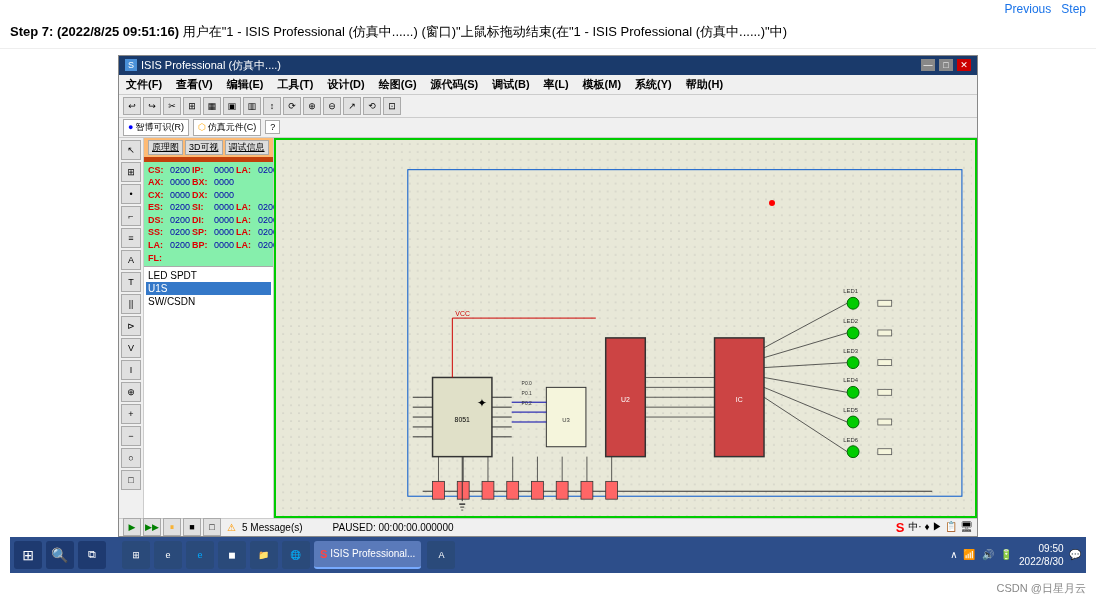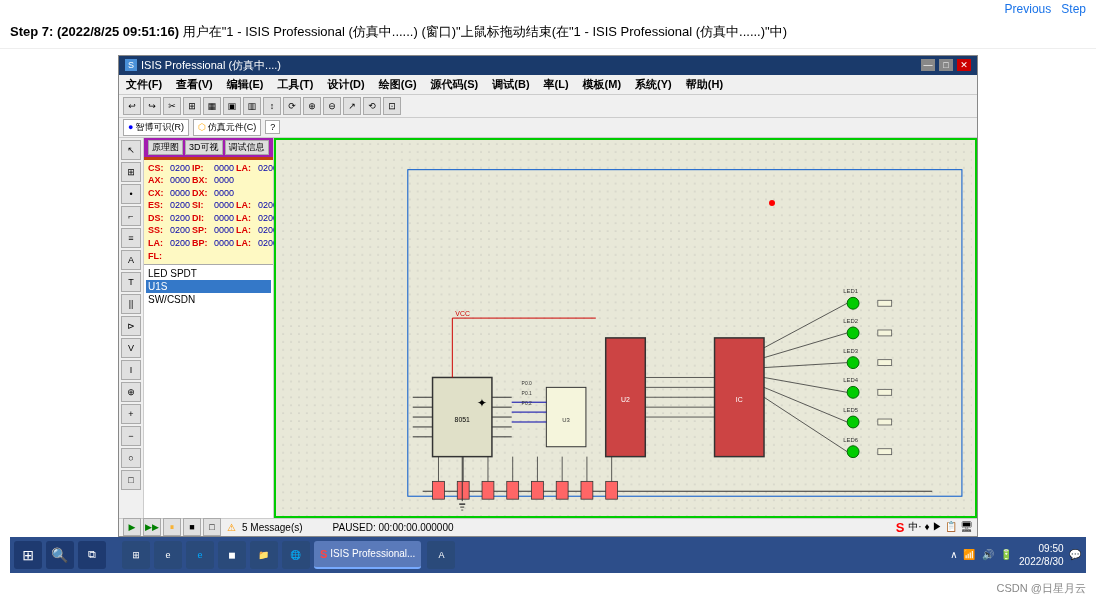--- a/index.html
+++ b/index.html
@@ -171,29 +171,30 @@
 
     
     .component-panel {
       width: 130px;
       background: #fff;
       border-right: 1px solid #ccc;
       display: flex;
       flex-direction: column;
     }
     .component-panel-header {
-      background: #a21caf;
+      background: #fdba74;
       padding: 2px 4px;
       font-size: 10px;
-      border-bottom: 3px solid #c2410c;
+      border-bottom: 5px solid #c2410c;
+      text-decoration: underline;
     }
     .debug-info {
       font-size: 9px;
       padding: 2px 4px;
-      background: #fef9c3;
+      background: #86efac;
       border-bottom: 1px solid #aaa;
       line-height: 1.4;
     }
     .debug-row {
       display: flex;
       gap: 2px;
     }
     .debug-label {
       color: #d00;
       font-weight: bold;

